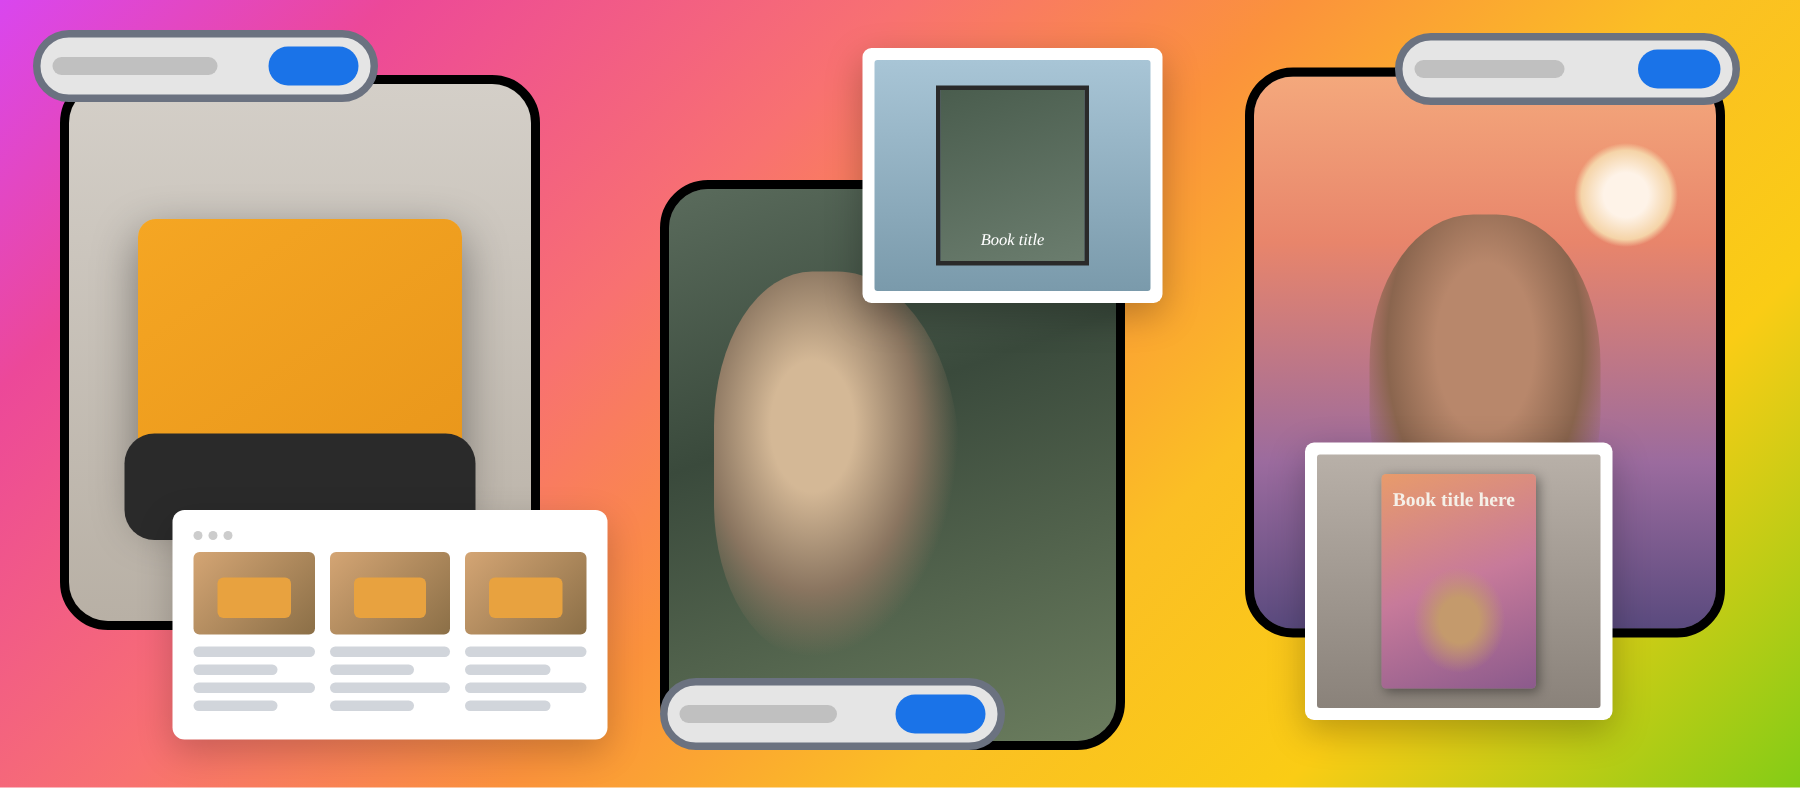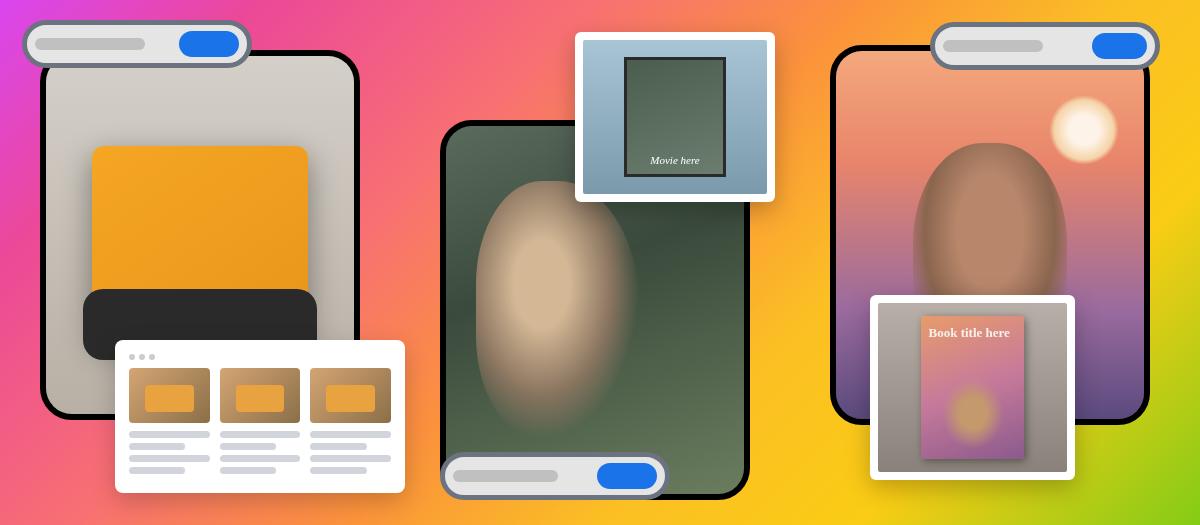--- a/index.html
+++ b/index.html
@@ -225,21 +225,21 @@
     </div>
   </div>
 </div>
 
 <div class="card-frame card-2">
   <div class="face-art"></div>
 </div>
 <div class="poster-overlay">
   <div class="poster-inner">
     <div class="poster-frame">
-      <span class="poster-text">Movie here</span>
+      <span class="poster-text">Book title</span>
     </div>
   </div>
 </div>
 <div class="search-pill pill-2">
   <div class="bar"></div>
   <div style="flex:1"></div>
   <div class="btn"></div>
 </div>
 
 <div class="card-frame card-3">

